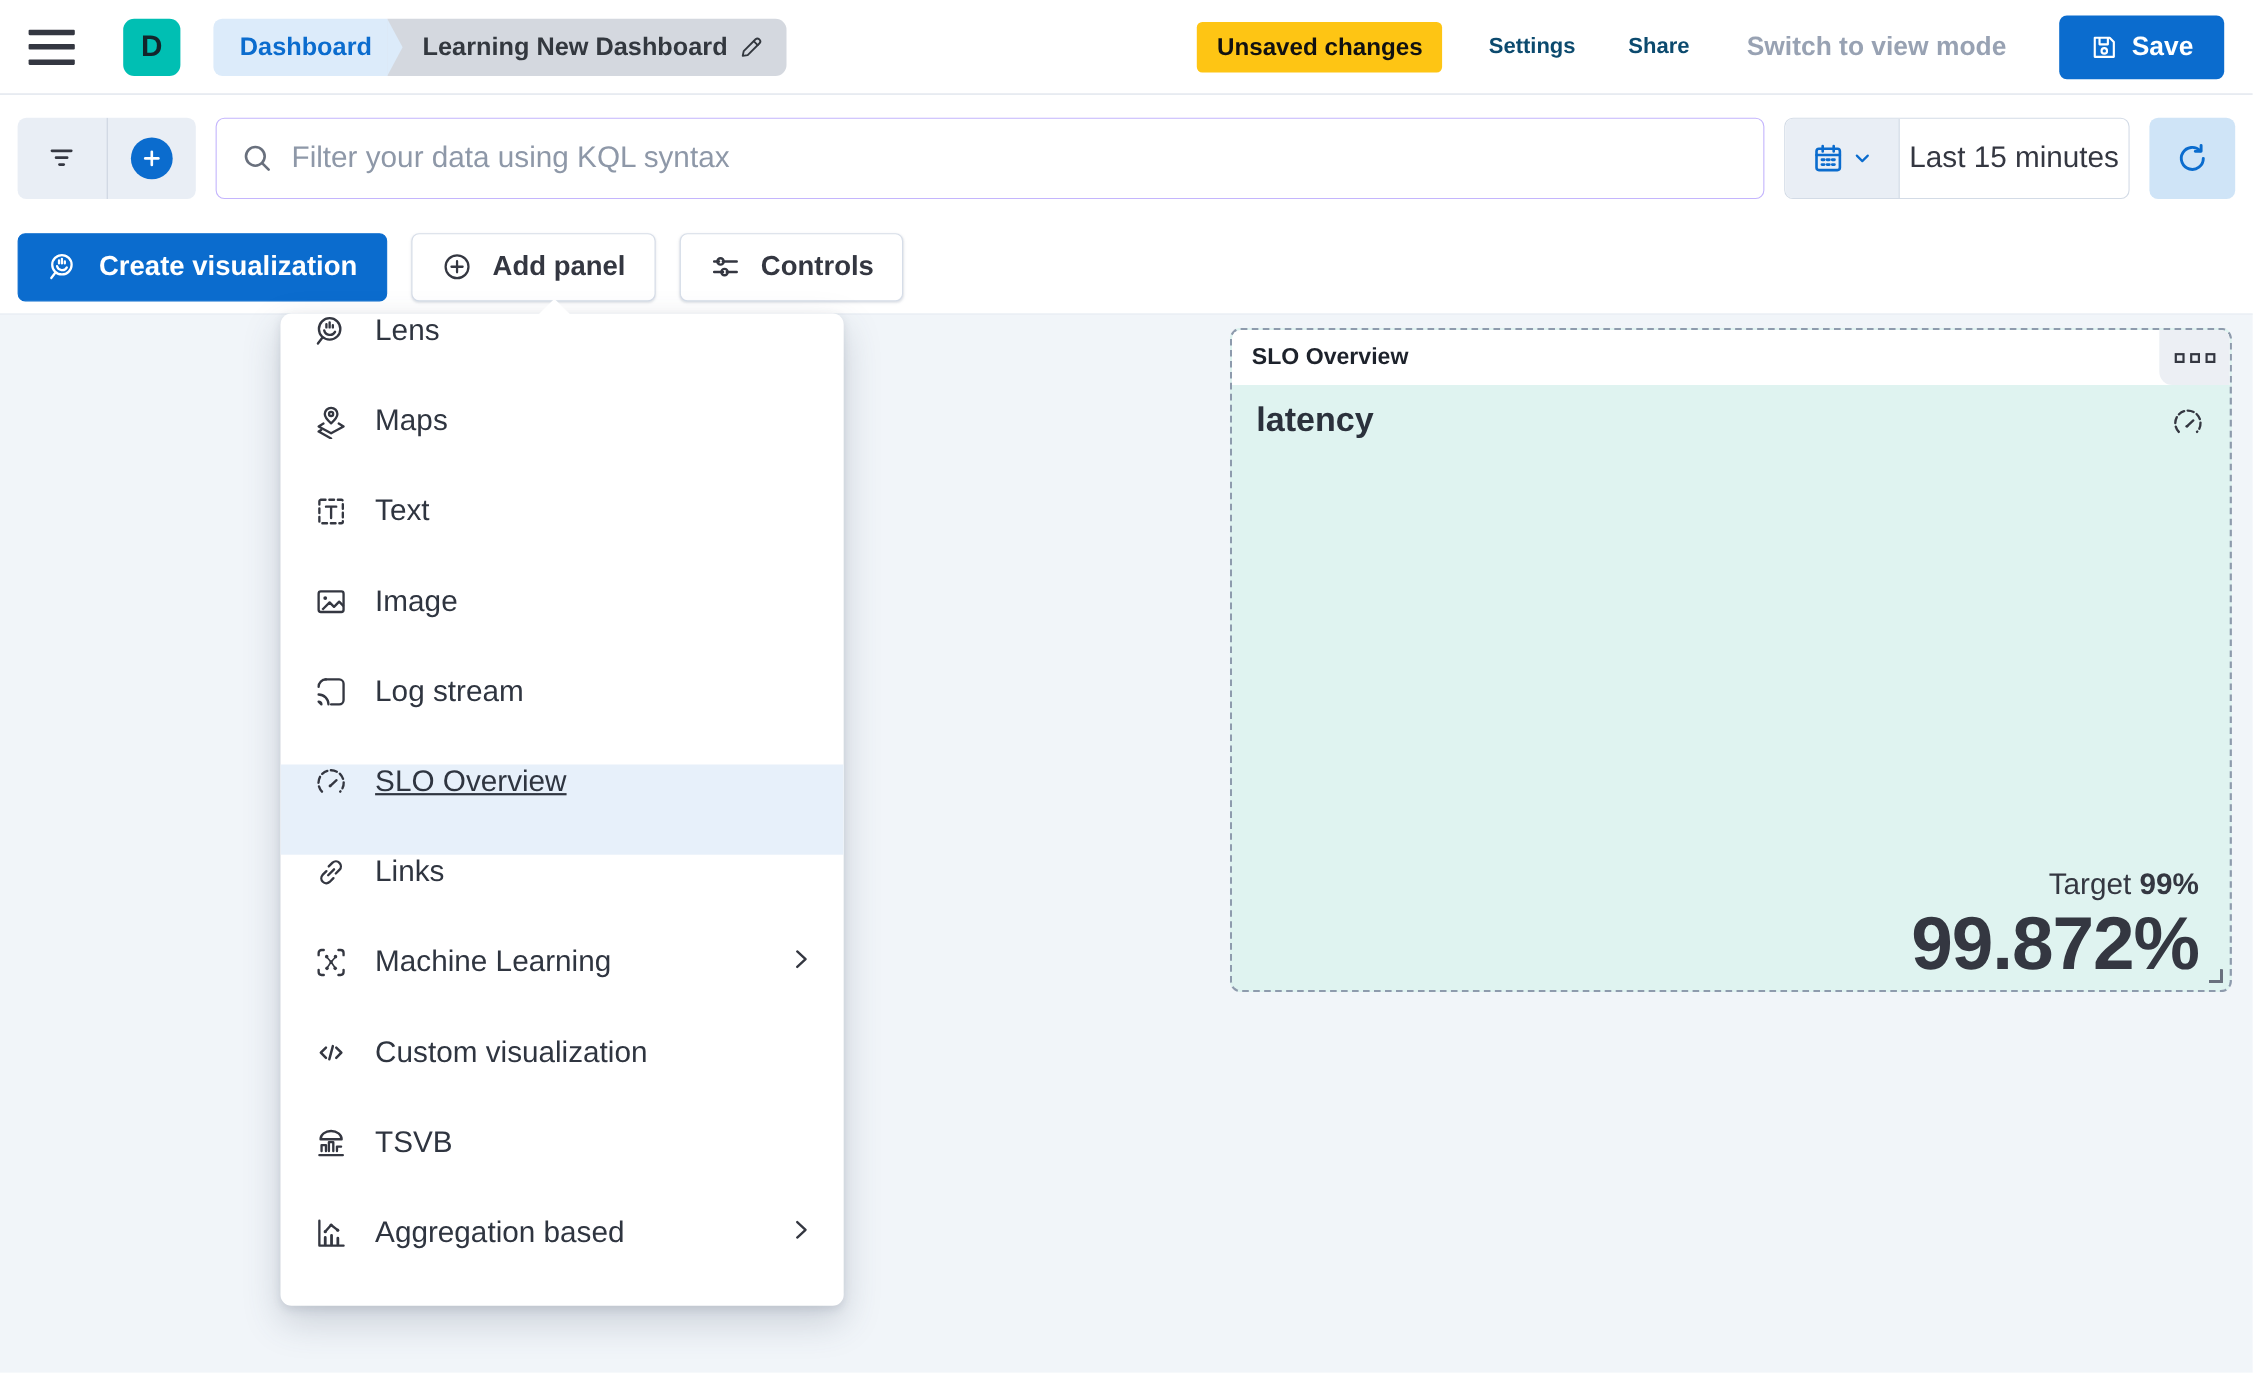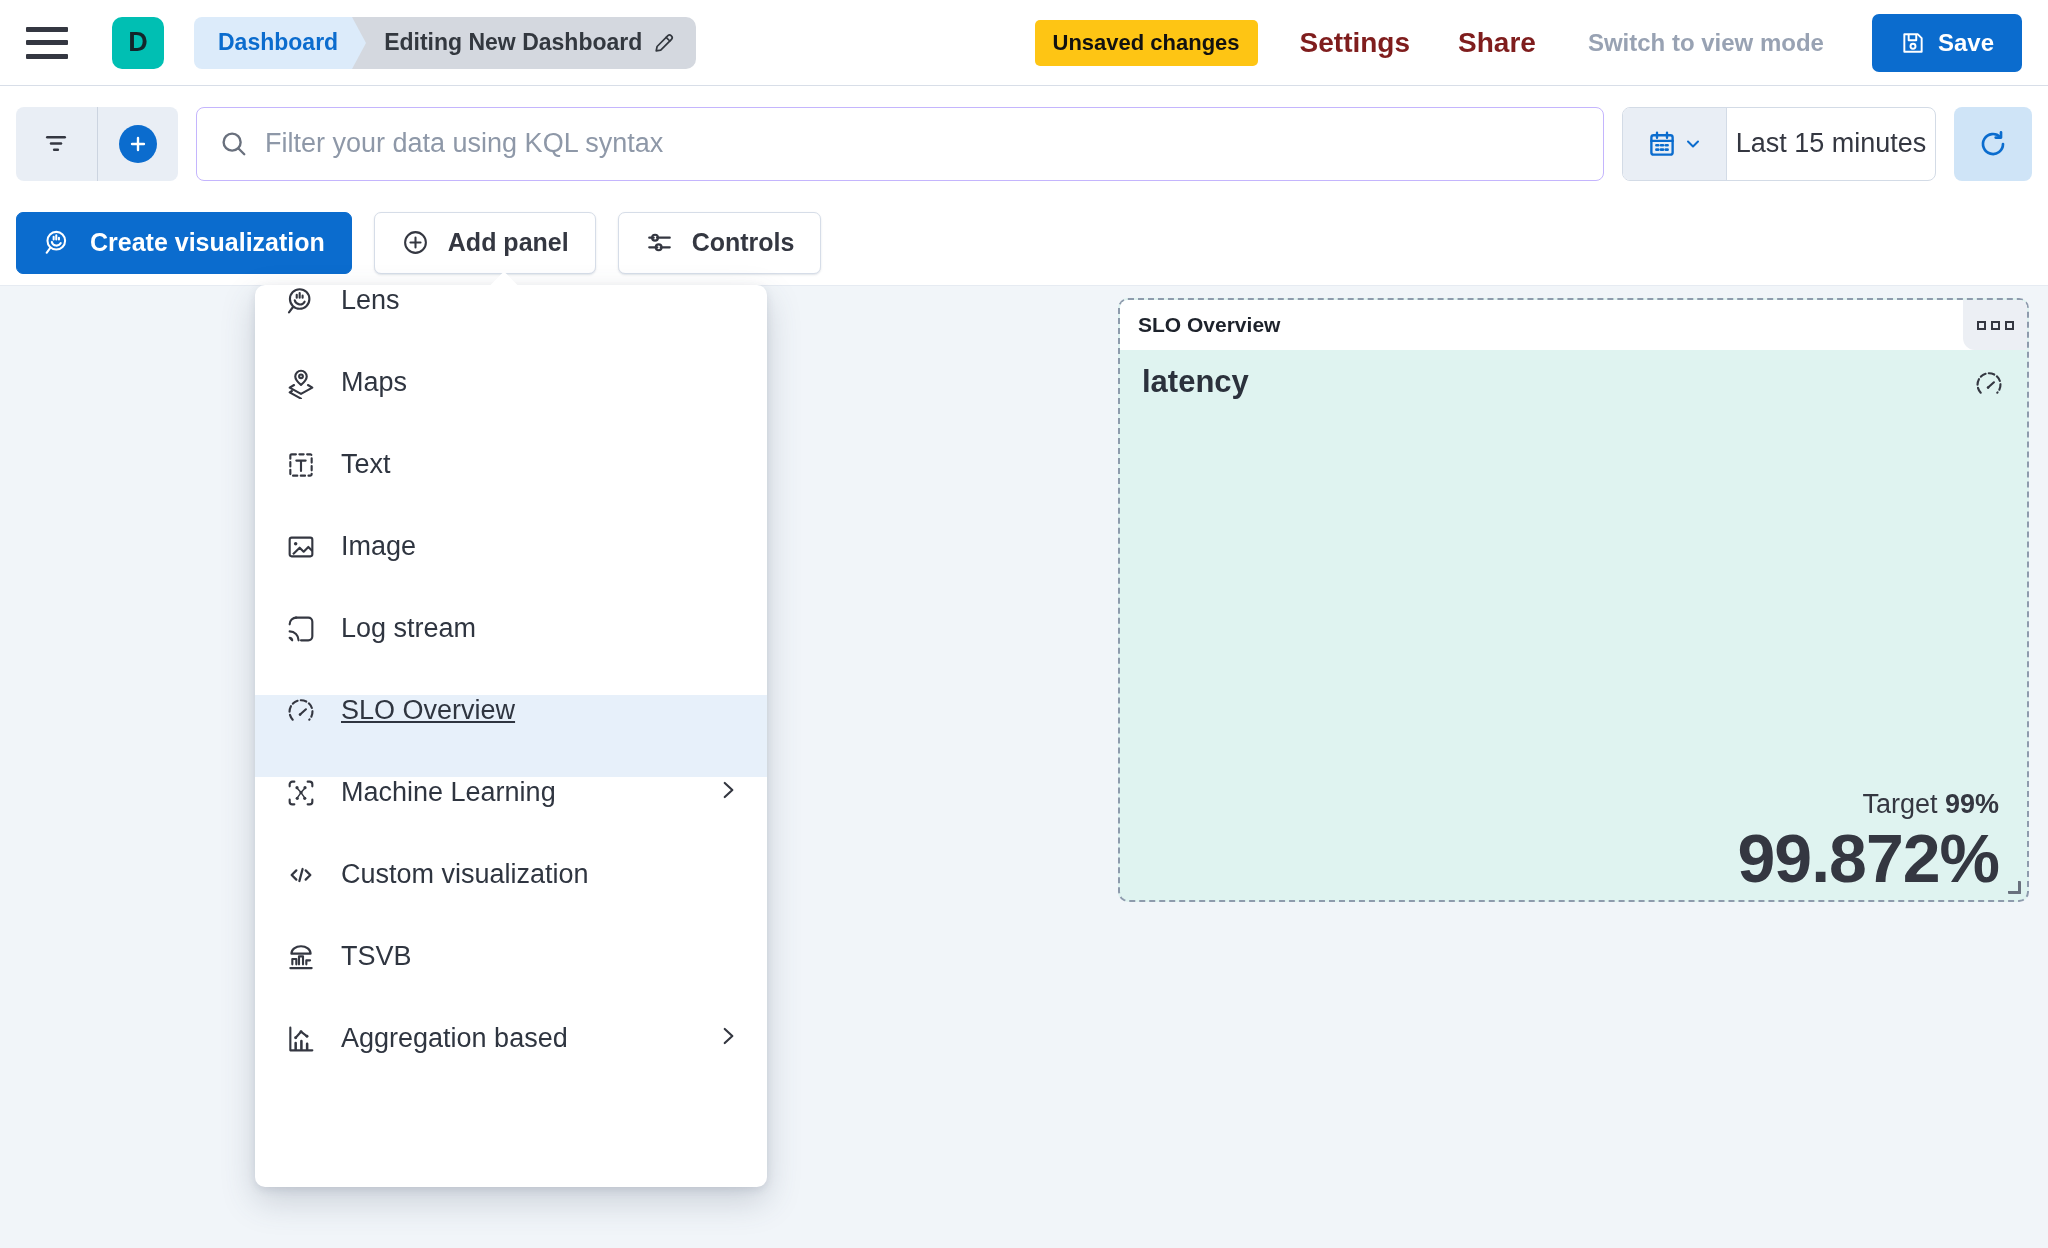--- a/index.html
+++ b/index.html
@@ -16,21 +16,21 @@
   .crumbs { display:flex; align-items:center; margin-left:30px; height:52px; }
   .crumb1 { position:relative; height:52px; background:#dcebfa; border-radius:8px 0 0 8px;
             display:flex; align-items:center; padding:0 14px 0 24px; color:#0b6cce; font-weight:bold; font-size:23px; z-index:2; }
   .crumb1::after { content:''; position:absolute; right:-14px; top:0; width:0; height:0;
             border-top:26px solid transparent; border-bottom:26px solid transparent; border-left:14px solid #dcebfa; }
   .crumb2 { height:52px; background:#d4d8df; border-radius:0 10px 10px 0; display:flex; align-items:center; gap:10px;
             padding:0 20px 0 32px; color:#33383f; font-weight:bold; font-size:23px; z-index:1; }
   .crumb2 svg { width:24px; height:24px; }
   .top-spacer { flex:1; }
   .badge-unsaved { background:#fec514; color:#111; font-weight:bold; font-size:22px; padding:10px 18px; border-radius:5px; }
-  .top-link { color:#7f1d1d; font-weight:bold; font-size:28px; cursor:pointer; }
+  .top-link { color:#0c4a6e; font-weight:bold; font-size:20px; cursor:pointer; }
   .top-link.settings { margin-left:42px; }
   .top-link.share { margin-left:48px; }
   .top-muted { margin-left:52px; color:#98a2b3; font-weight:bold; font-size:24px; }
   .save-btn { margin-left:48px; height:58px; background:#0b6cce; border:none; border-radius:7px; color:#fff;
               font-weight:bold; font-size:24px; display:flex; align-items:center; gap:12px; padding:0 28px; cursor:pointer;
               font-family:inherit; }
   .save-btn svg { width:26px; height:26px; }
 
   
   .querybar { position:absolute; left:0; top:87px; width:2048px; height:113px; background:#fff;
@@ -107,21 +107,21 @@
         <div></div>
         <div></div>
         <div></div>
       </div>
     <div class="avatar">D</div>
     <div class="crumbs">
       <div class="crumb1">
         <span>Dashboard</span>
       </div>
       <div class="crumb2">
-        <span>Editing New Dashboard</span>
+        <span>Learning New Dashboard</span>
         <svg viewBox="0 0 24 24" fill="none" stroke="#33383f" stroke-width="1.7" stroke-linejoin="round" stroke-linecap="round">
           <path d="M4.2 19.8l.9-4.3L15.9 4.7a2.3 2.3 0 0 1 3.2 0l.4.4a2.3 2.3 0 0 1 0 3.2L8.7 19.1l-4.5.7z"></path>
             <path d="M14.2 6.4l3.6 3.6"></path>
         </svg>
       </div>
     </div>
     <div class="top-spacer"></div>
     <div class="badge-unsaved">Unsaved changes</div>
     <div class="top-link settings">Settings</div>
     <div class="top-link share">Share</div>
@@ -264,20 +264,28 @@
 
       <div class="menu-item selected">
         <svg class="mi" viewBox="0 0 24 24" fill="none" stroke="#343741" stroke-width="1.6" stroke-linecap="round" stroke-linejoin="round">
           <path d="M5.8 18.5a8.6 8.6 0 1 1 12.4 0" stroke-dasharray="4.2 2.4"></path>
           <path d="M11.5 14.5l4.2-3.8"></path>
             <circle cx="11.3" cy="14.7" r="1" fill="#343741" stroke="none"></circle>
         </svg>
         <span class="mi-label">SLO Overview</span>
       </div>
 
+      <div class="menu-item">
+        <svg class="mi" viewBox="0 0 24 24" fill="none" stroke="#343741" stroke-width="1.6" stroke-linecap="round" stroke-linejoin="round">
+          <path d="M10 14l4-4"></path>
+          <path d="M8.8 11.2l-2.6 2.6a3.4 3.4 0 0 0 4.8 4.8l2.6-2.6"></path>
+          <path d="M15.2 12.8l2.6-2.6a3.4 3.4 0 0 0-4.8-4.8l-2.6 2.6"></path>
+        </svg>
+        <span class="mi-label">Links</span>
+      </div>
 
       <div class="menu-item">
         <svg class="mi" viewBox="0 0 24 24" fill="none" stroke="#343741" stroke-width="1.6" stroke-linecap="round" stroke-linejoin="round">
           <path d="M7 3.5H5.5a2 2 0 0 0-2 2V7M17 3.5h1.5a2 2 0 0 1 2 2V7M7 20.5H5.5a2 2 0 0 1-2-2V17M17 20.5h1.5a2 2 0 0 0 2-2V17"></path>
           <path d="M9 8.3l3 3.4 3-3.4M12 11.7l-2.8 4M12 11.7l2.8 4" stroke-width="1.1"></path>
           <circle cx="9" cy="8" r="1.2" fill="#343741" stroke="none"></circle>
             <circle cx="15" cy="8" r="1.2" fill="#343741" stroke="none"></circle>
           <circle cx="12" cy="11.7" r="1.2" fill="#343741" stroke="none"></circle>
           <circle cx="9.2" cy="16" r="1.2" fill="#343741" stroke="none"></circle>
             <circle cx="14.8" cy="16" r="1.2" fill="#343741" stroke="none"></circle>

